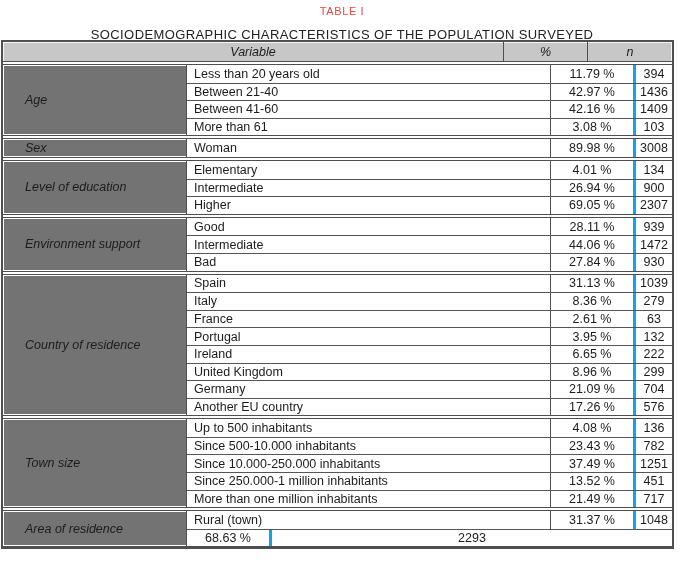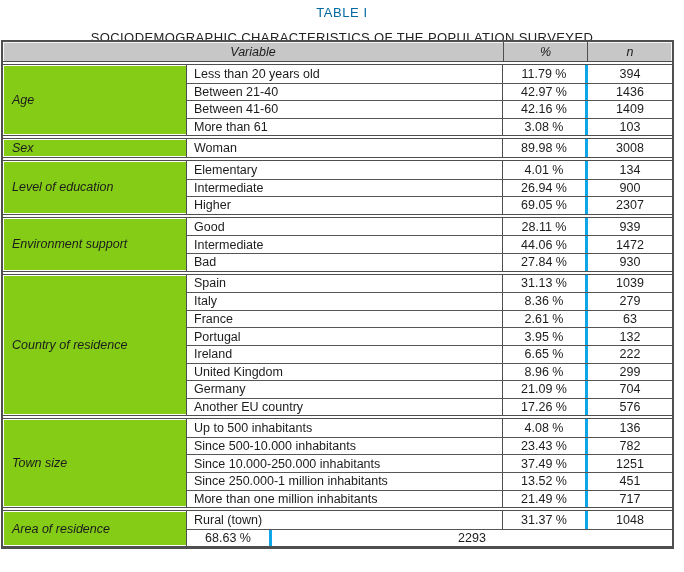--- a/index.html
+++ b/index.html
@@ -17,23 +17,23 @@
     overflow: hidden;
   }
   .titles {
     position: absolute;
     top: 5px;
     left: 0;
     width: 684px;
     text-align: center;
   }
   .title-line1 {
-    font-size: 13px;
+    font-size: 11px;
     letter-spacing: 0.6px;
-    color: #0369a1;
+    color: #ef4444;
   }
   .title-line2 {
     font-size: 13px;
     letter-spacing: 0.4px;
     margin-top: 10px;
     color: #222222;
   }
   .tbl {
     position: absolute;
     left: 1px;
@@ -77,45 +77,45 @@
   .group {
     display: flex;
     margin-top: 2px;
     border-top: 1px solid #4f4f4f;
     border-bottom: 1px solid #4f4f4f;
     background: #ffffff;
   }
   .g-label {
     width: 184px;
     box-sizing: border-box;
-    background: #84cc16;
+    background: #737373;
     border-right: 1px solid #4f4f4f;
     font-style: italic;
     font-size: 12.5px;
     display: flex;
     align-items: center;
-    padding-left: 9px;
+    padding-left: 22px;
     box-shadow: inset 1px 1px 0 #ffffff, inset 1px -1px 0 #ffffff;
   }
   .g-rows {
     flex: 1;
     display: flex;
     flex-direction: column;
   }
   .t-row {
     display: flex;
     height: 17.6px;
     box-sizing: border-box;
     font-size: 12.5px;
   }
   .t-row + .t-row {
     border-top: 1px solid #565656;
   }
   .c-label {
-    width: 316px;
+    width: 364px;
     box-sizing: border-box;
     padding-left: 7px;
     display: flex;
     align-items: center;
     border-right: 1px solid #4f4f4f;
     white-space: nowrap;
     overflow: hidden;
   }
   .c-pct {
     width: 85px;

